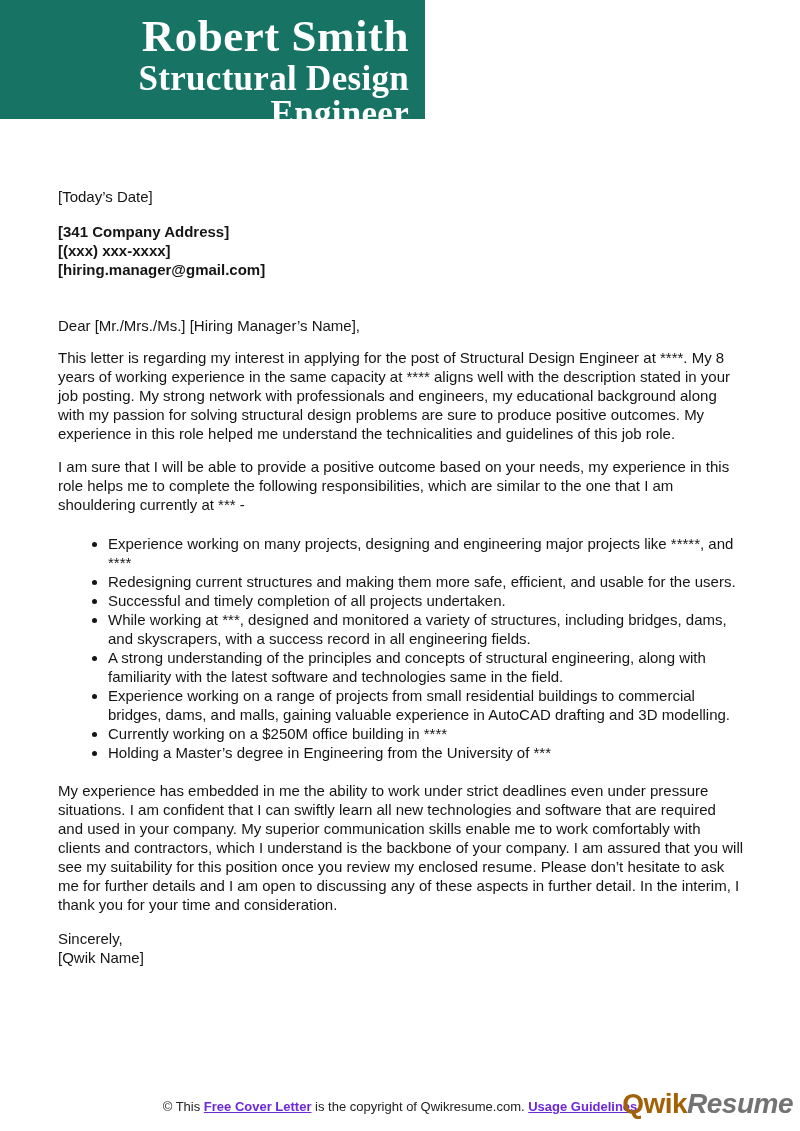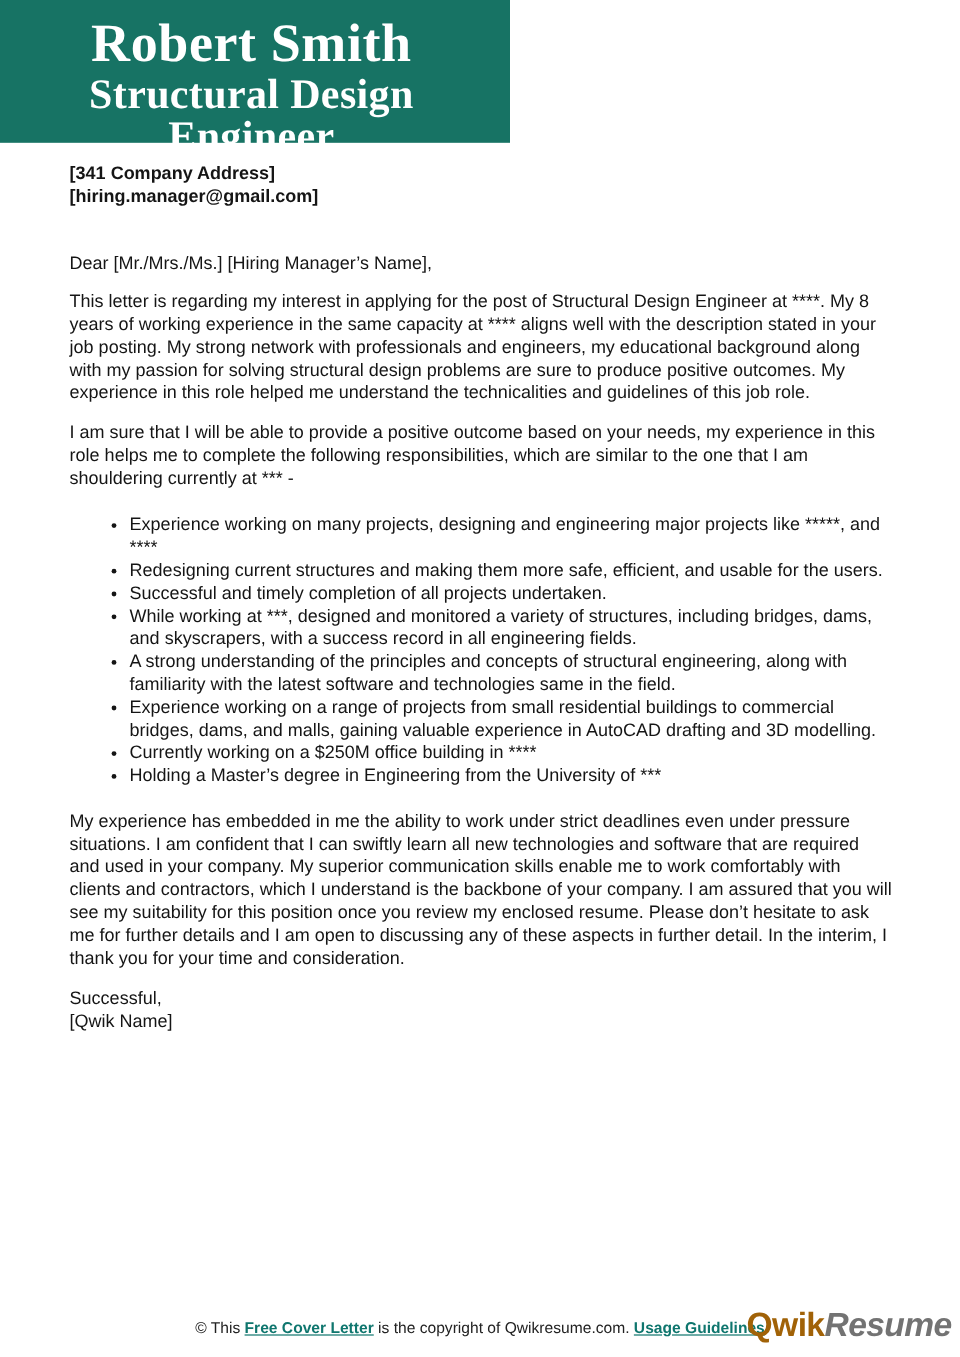--- a/index.html
+++ b/index.html
@@ -12,21 +12,21 @@
     font-family: "Liberation Sans", sans-serif;
     color: #151515;
     overflow: hidden;
   }
   
   .header-box {
     width: 425px;
     height: 119px;
     background: #177364;
     color: #ffffff;
-    text-align: center;
+    text-align: right;
     padding: 13px 16px 0 10px;
     font-family: "Liberation Serif", serif;
   }
   .header-name {
     font-size: 45px;
     font-weight: 700;
     line-height: 1.05;
     letter-spacing: 0.5px;
   }
   .header-title {
@@ -62,21 +62,21 @@
   .footer-text {
     position: absolute;
     left: 0;
     right: 0;
     top: 13px;
     text-align: center;
     font-size: 13px;
     color: #222222;
   }
   .footer-text a {
-    color: #0f766e;
+    color: #6d28d9;
     font-weight: 700;
     text-decoration: underline;
     cursor: pointer;
   }
   .logo {
     position: absolute;
     right: 7px;
     top: 2px;
     font-size: 28px;
     font-weight: 700;
@@ -91,23 +91,25 @@
 
 <div class="page">
 
   <div class="header-box">
     <div class="header-name">Robert Smith</div>
     <div class="header-title">Structural Design Engineer</div>
   </div>
 
   <div class="content">
 
+    <div class="date-line">[Today’s Date]</div>
 
     <div class="address-block">
       <div>[341 Company Address]</div>
+      <div>[(xxx) xxx-xxxx]</div>
       <div>[hiring.manager@gmail.com]</div>
     </div>
 
     <div class="salutation">Dear [Mr./Mrs./Ms.] [Hiring Manager’s Name],</div>
 
     <p class="para-1">This letter is regarding my interest in applying for the post of Structural Design Engineer at ****. My 8 years of working experience in the same capacity at **** aligns well with the description stated in your job posting. My strong network with professionals and engineers, my educational background along with my passion for solving structural design problems are sure to produce positive outcomes. My experience in this role helped me understand the technicalities and guidelines of this job role.</p>
 
     <p class="para-2">I am sure that I will be able to provide a positive outcome based on your needs, my experience in this role helps me to complete the following responsibilities, which are similar to the one that I am shouldering currently at *** -</p>
 
     <ul class="resp-list">
@@ -117,21 +119,21 @@
       <li>While working at ***, designed and monitored a variety of structures, including bridges, dams, and skyscrapers, with a success record in all engineering fields.</li>
       <li>A strong understanding of the principles and concepts of structural engineering, along with familiarity with the latest software and technologies same in the field.</li>
       <li>Experience working on a range of projects from small residential buildings to commercial bridges, dams, and malls, gaining valuable experience in AutoCAD drafting and 3D modelling.</li>
       <li>Currently working on a $250M office building in ****</li>
       <li>Holding a Master’s degree in Engineering from the University of ***</li>
     </ul>
 
     <p class="para-3">My experience has embedded in me the ability to work under strict deadlines even under pressure situations. I am confident that I can swiftly learn all new technologies and software that are required and used in your company. My superior communication skills enable me to work comfortably with clients and contractors, which I understand is the backbone of your company. I am assured that you will see my suitability for this position once you review my enclosed resume. Please don’t hesitate to ask me for further details and I am open to discussing any of these aspects in further detail. In the interim, I thank you for your time and consideration.</p>
 
     <div class="signoff-block">
-      <div>Successful,</div>
+      <div>Sincerely,</div>
       <div>[Qwik Name]</div>
     </div>
 
   </div>
 
   <div class="footer">
     <div class="footer-text"><span>© This </span><a>Free Cover Letter</a><span> is the copyright of Qwikresume.com. </span><a>Usage Guidelines</a></div>
     <div class="logo"><span class="logo-qwik">Qwik</span><span class="logo-resume">Resume</span></div>
   </div>
 

